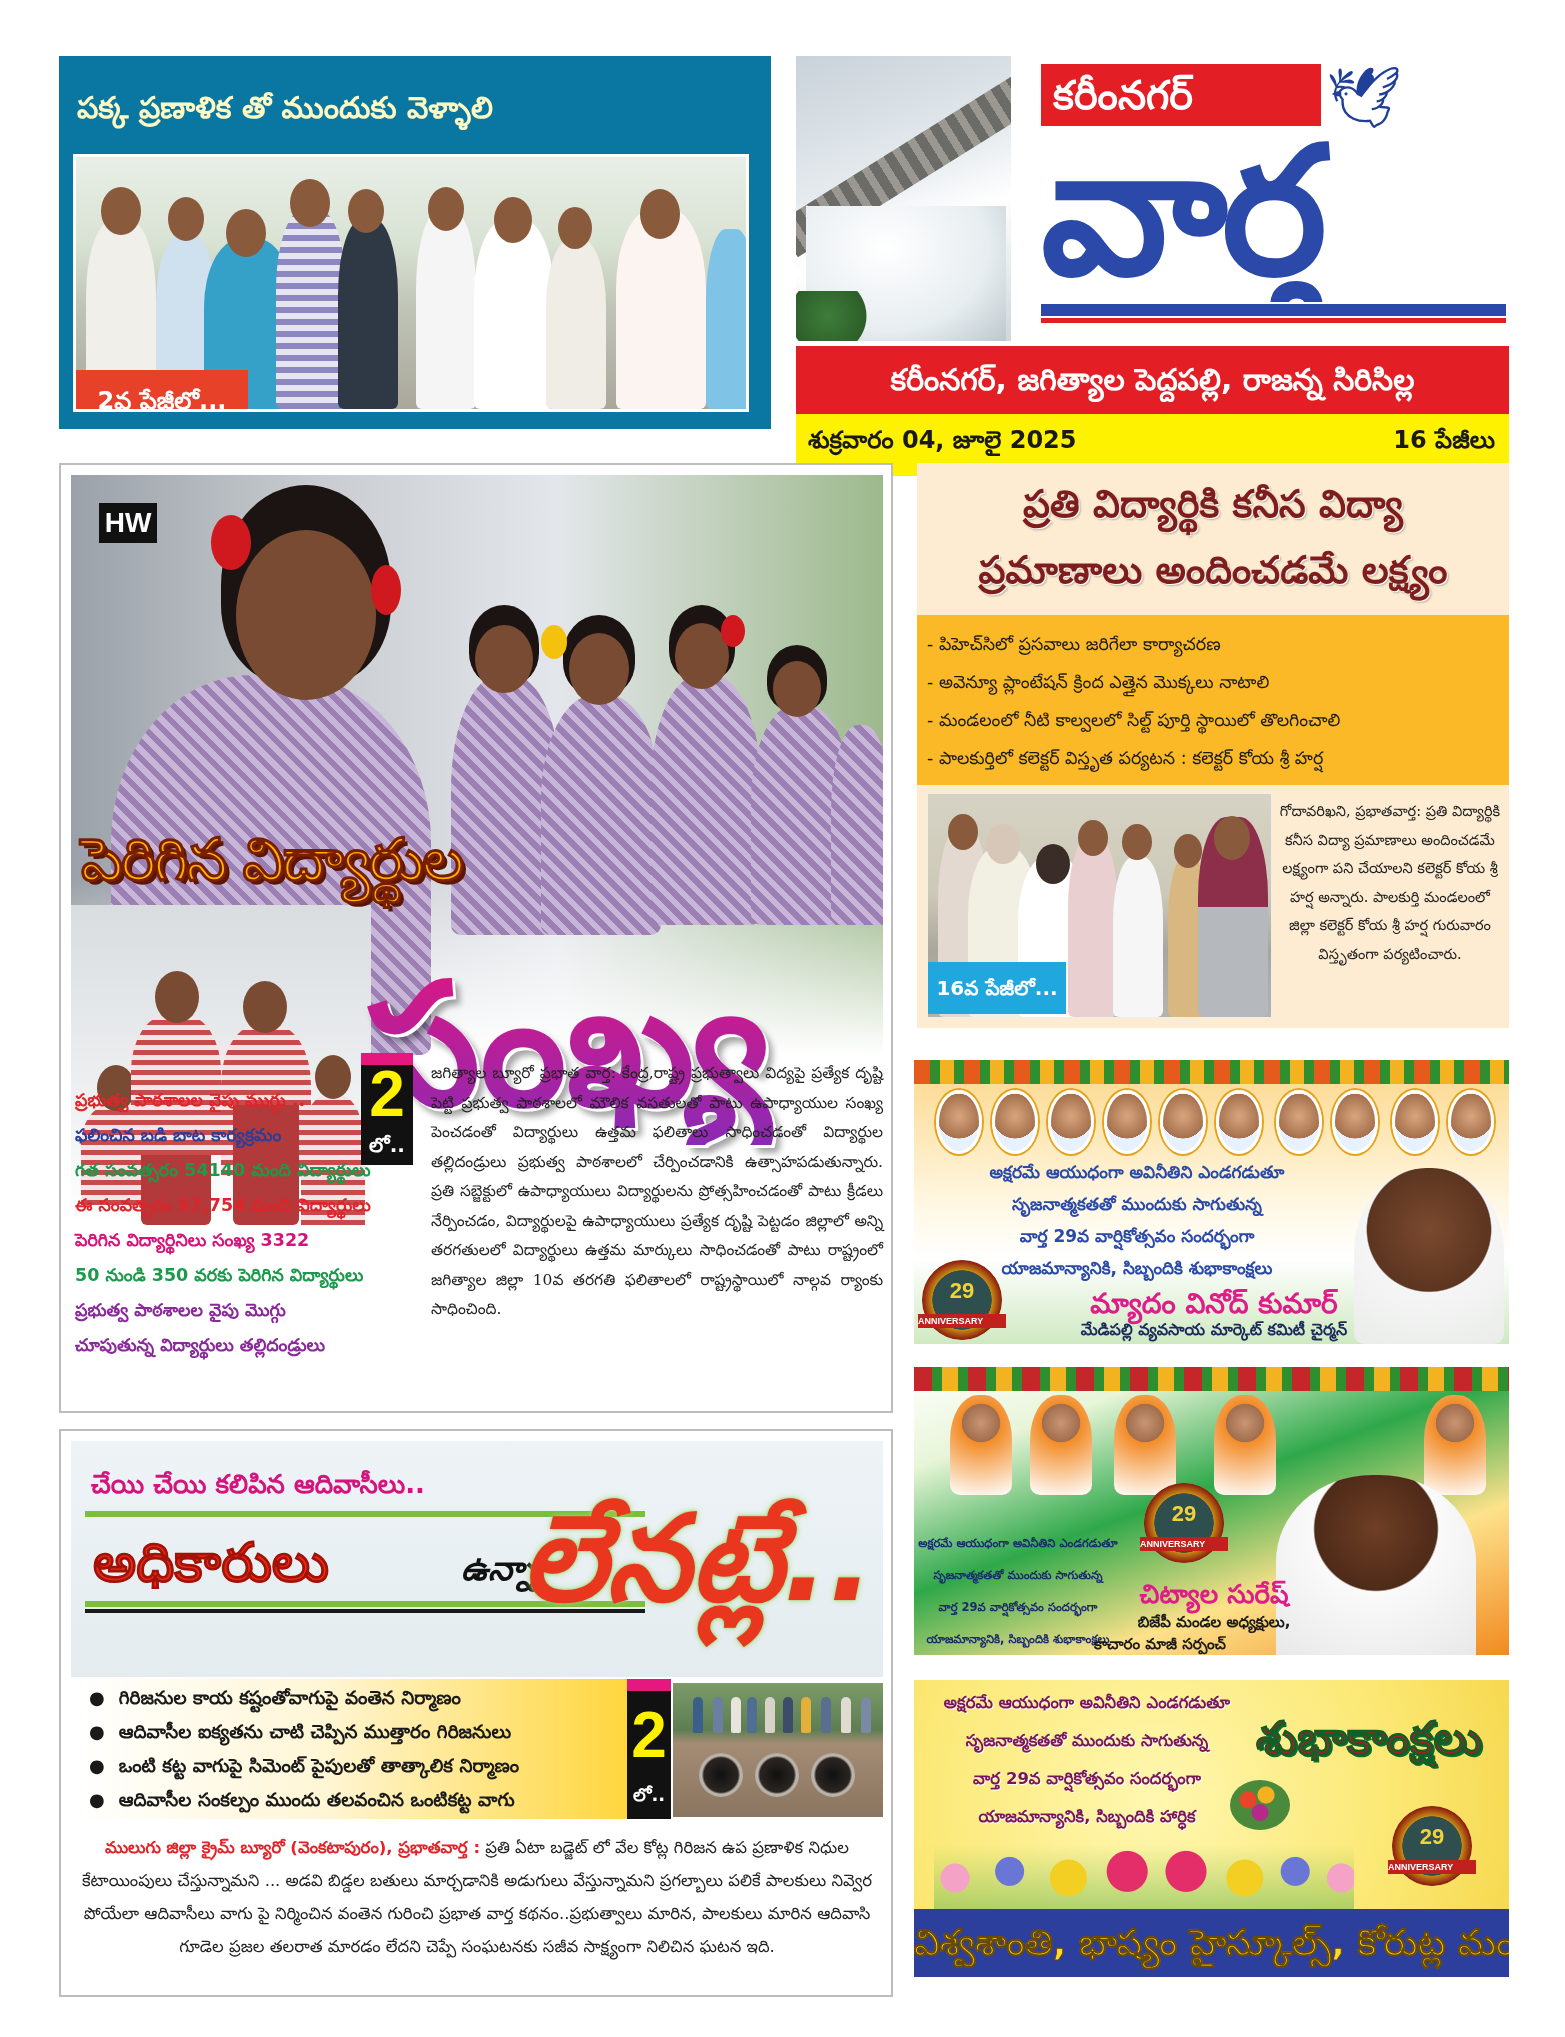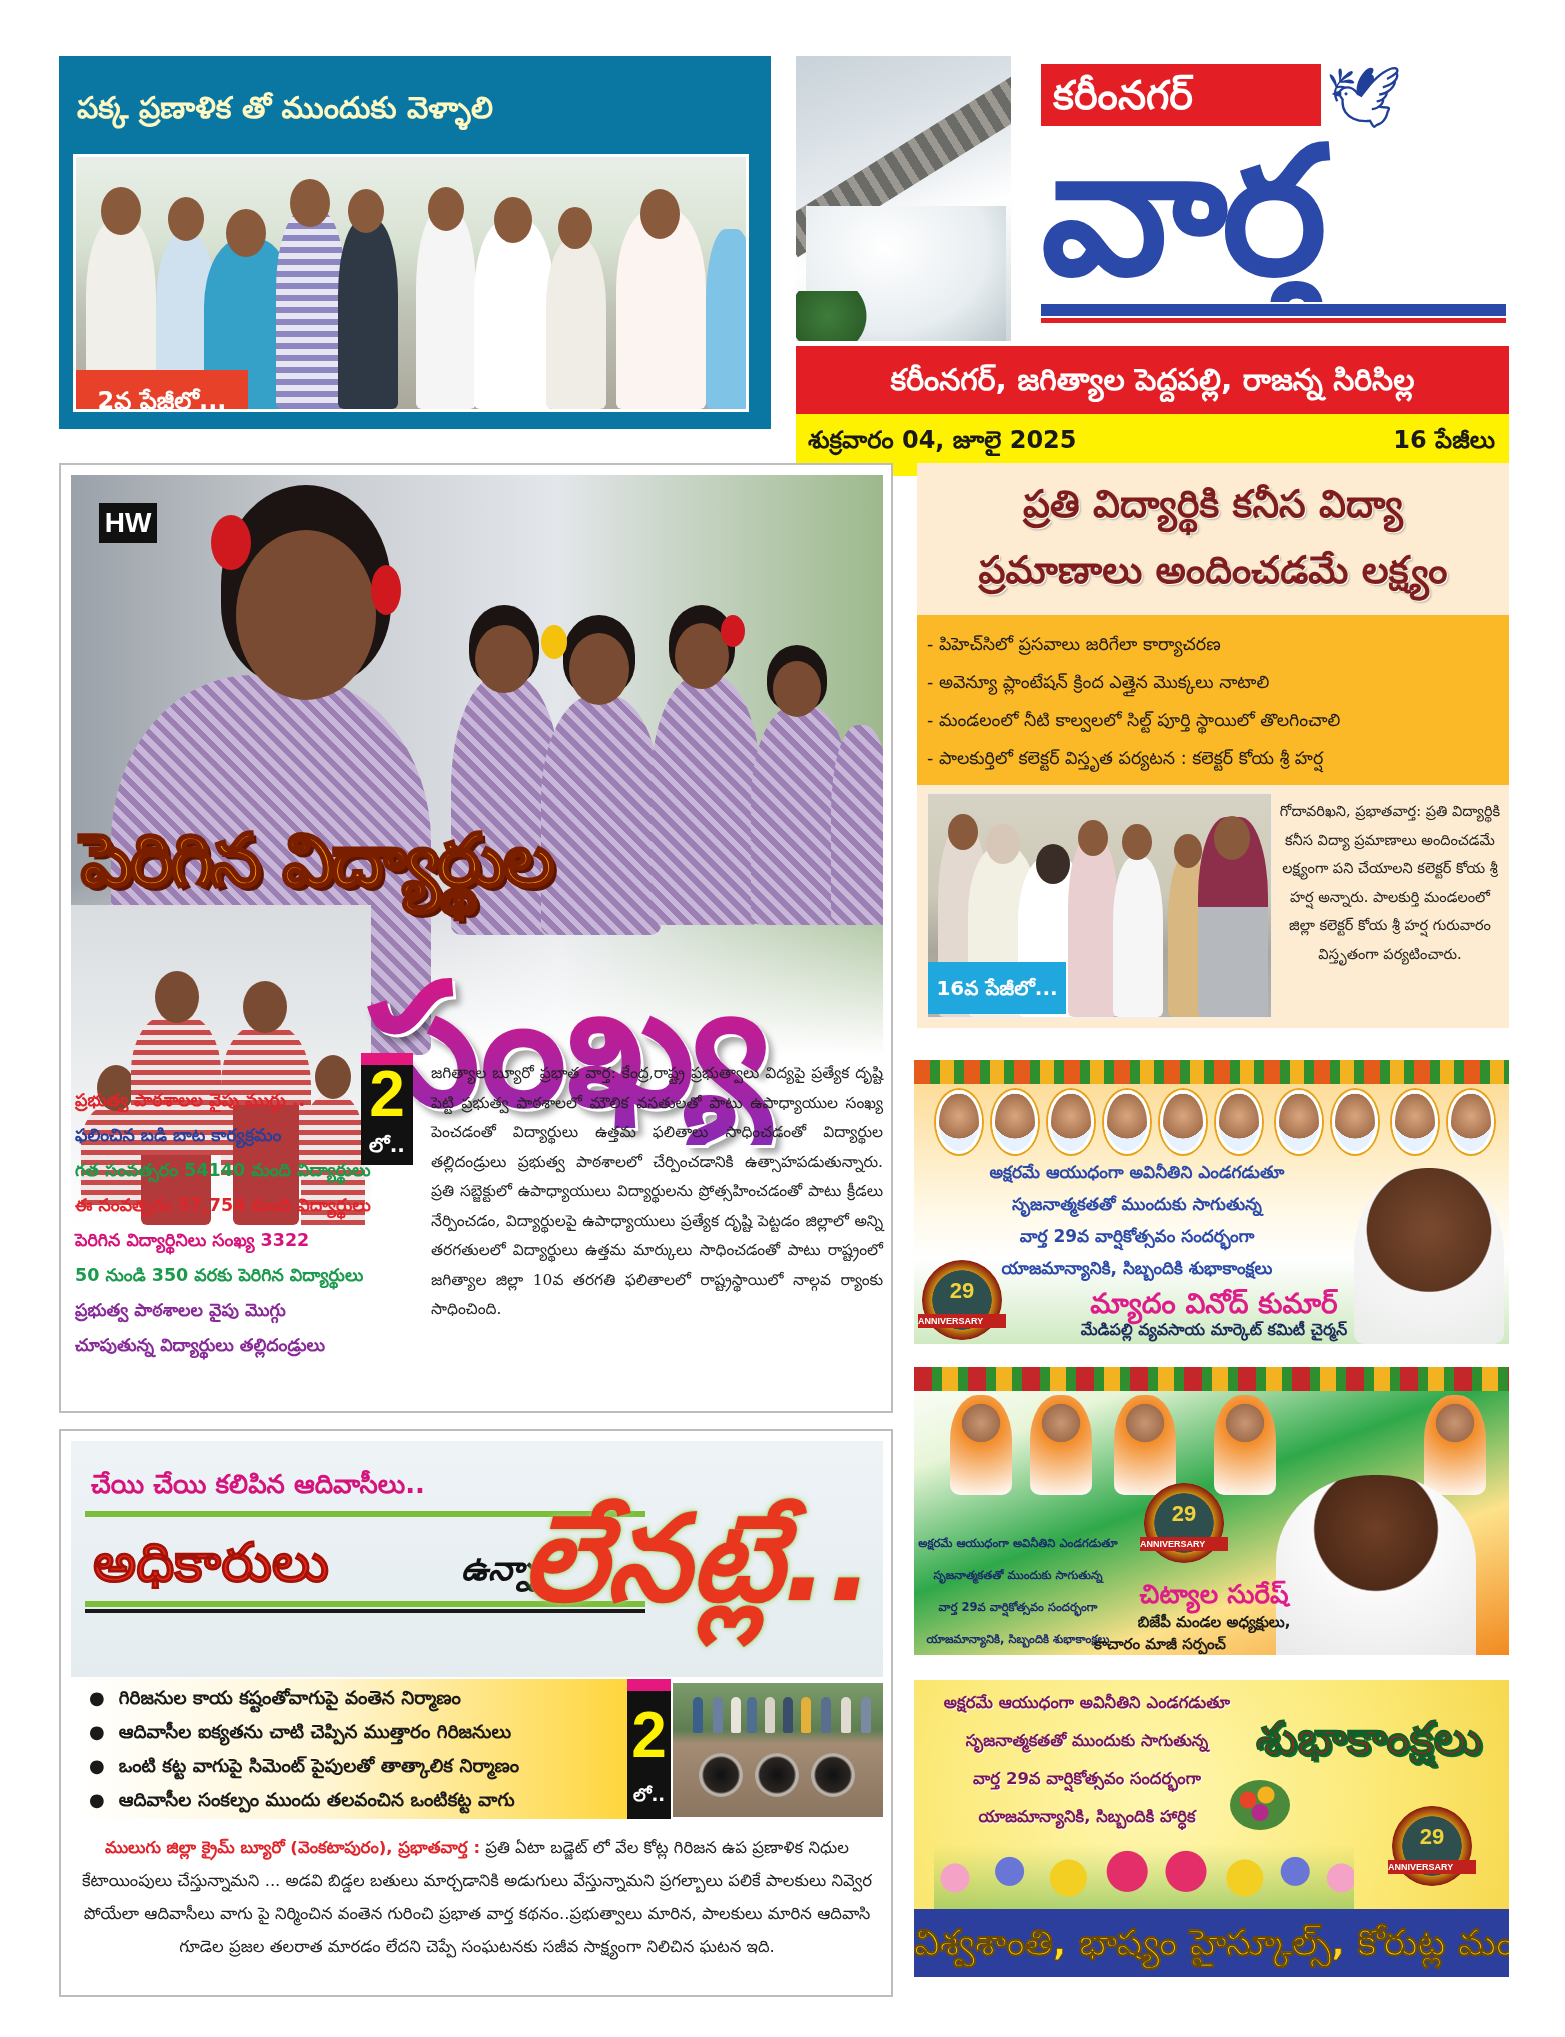--- a/index.html
+++ b/index.html
@@ -36,21 +36,21 @@
   #main-story { left: 59px; top: 463px; width: 834px; height: 950px; border: 2px solid #bdbdbd; background: #fff; }
   #main-photo { left: 10px; top: 10px; width: 812px; height: 580px; overflow: hidden;
       background:
         linear-gradient(180deg, rgba(255,255,255,0) 70%, #ffffff 100%),
         linear-gradient(90deg, #9aa1a8 0%, #c8ccd0 30%, #e3e6ea 60%, #9db98c 100%); }
   #hw-logo { left: 28px; top: 28px; width: 58px; height: 40px; background: #111; color: #fff; font-weight: bold; font-size: 28px; line-height: 40px; text-align: center; font-family: "Liberation Sans", sans-serif; }
   .kid { position: absolute; border-radius: 44% 44% 10px 10px; background: repeating-linear-gradient(45deg, #9c80b4 0 6px, #c7b6d8 6px 12px); }
   .kid-face { position: absolute; border-radius: 50%; background: #7a4b33; }
   .kid-hair { position: absolute; border-radius: 50% 50% 40% 40%; background: #1c1412; }
   .ribbon { position: absolute; border-radius: 50%; background: #d0191f; }
-  #headline-1 { left: 20px; top: 330px; width: 800px; height: 130px; color: #ffb300; font-size: 72px; font-weight: bold; line-height: 130px; white-space: nowrap; -webkit-text-stroke: 3px #7a1e00; text-shadow: 4px 4px 0 #5c1500; letter-spacing: -2px; }
+  #headline-1 { left: 20px; top: 330px; width: 800px; height: 130px; color: #ffb300; font-size: 59px; font-weight: normal; line-height: 130px; white-space: nowrap; -webkit-text-stroke: 3px #7a1e00; text-shadow: 4px 4px 0 #5c1500; letter-spacing: -2px; }
   #headline-2 { left: 300px; top: 480px; width: 520px; height: 200px; color: #b0187c; font-size: 170px; font-weight: bold; line-height: 200px; white-space: nowrap; background: linear-gradient(180deg, #e3157d 0%, #8a2ab5 100%); -webkit-background-clip: text; background-clip: text; -webkit-text-fill-color: transparent; text-shadow: none; filter: drop-shadow(3px 3px 0 #ffffff) drop-shadow(4px 5px 3px rgba(0,0,0,0.35)); }
   #kids-group { left: 10px; top: 440px; width: 300px; height: 320px; overflow: hidden; background: linear-gradient(180deg, #d9dde0 0%, #eef0f1 60%, rgba(255,255,255,0) 100%); }
   .uniform { position: absolute; border-radius: 40% 40% 0 0; background: repeating-linear-gradient(0deg, #c94a4a 0 5px, #f0e6e6 5px 10px); }
   .pants { position: absolute; background: #b23a3a; border-radius: 0 0 6px 6px; }
 
   #page2-marker { left: 300px; top: 588px; width: 52px; height: 112px; background: #111; }
   #page2-pink { left: 0; top: 0; width: 52px; height: 12px; background: #e5187f; }
   #page2-num { left: 0; top: 10px; width: 52px; height: 62px; color: #fff200; font-size: 64px; font-weight: bold; line-height: 62px; text-align: center; font-family: "Liberation Sans", sans-serif; }
   #page2-lo { left: 0; top: 72px; width: 52px; height: 40px; color: #fff; font-size: 20px; font-weight: bold; line-height: 40px; text-align: center; }
 

